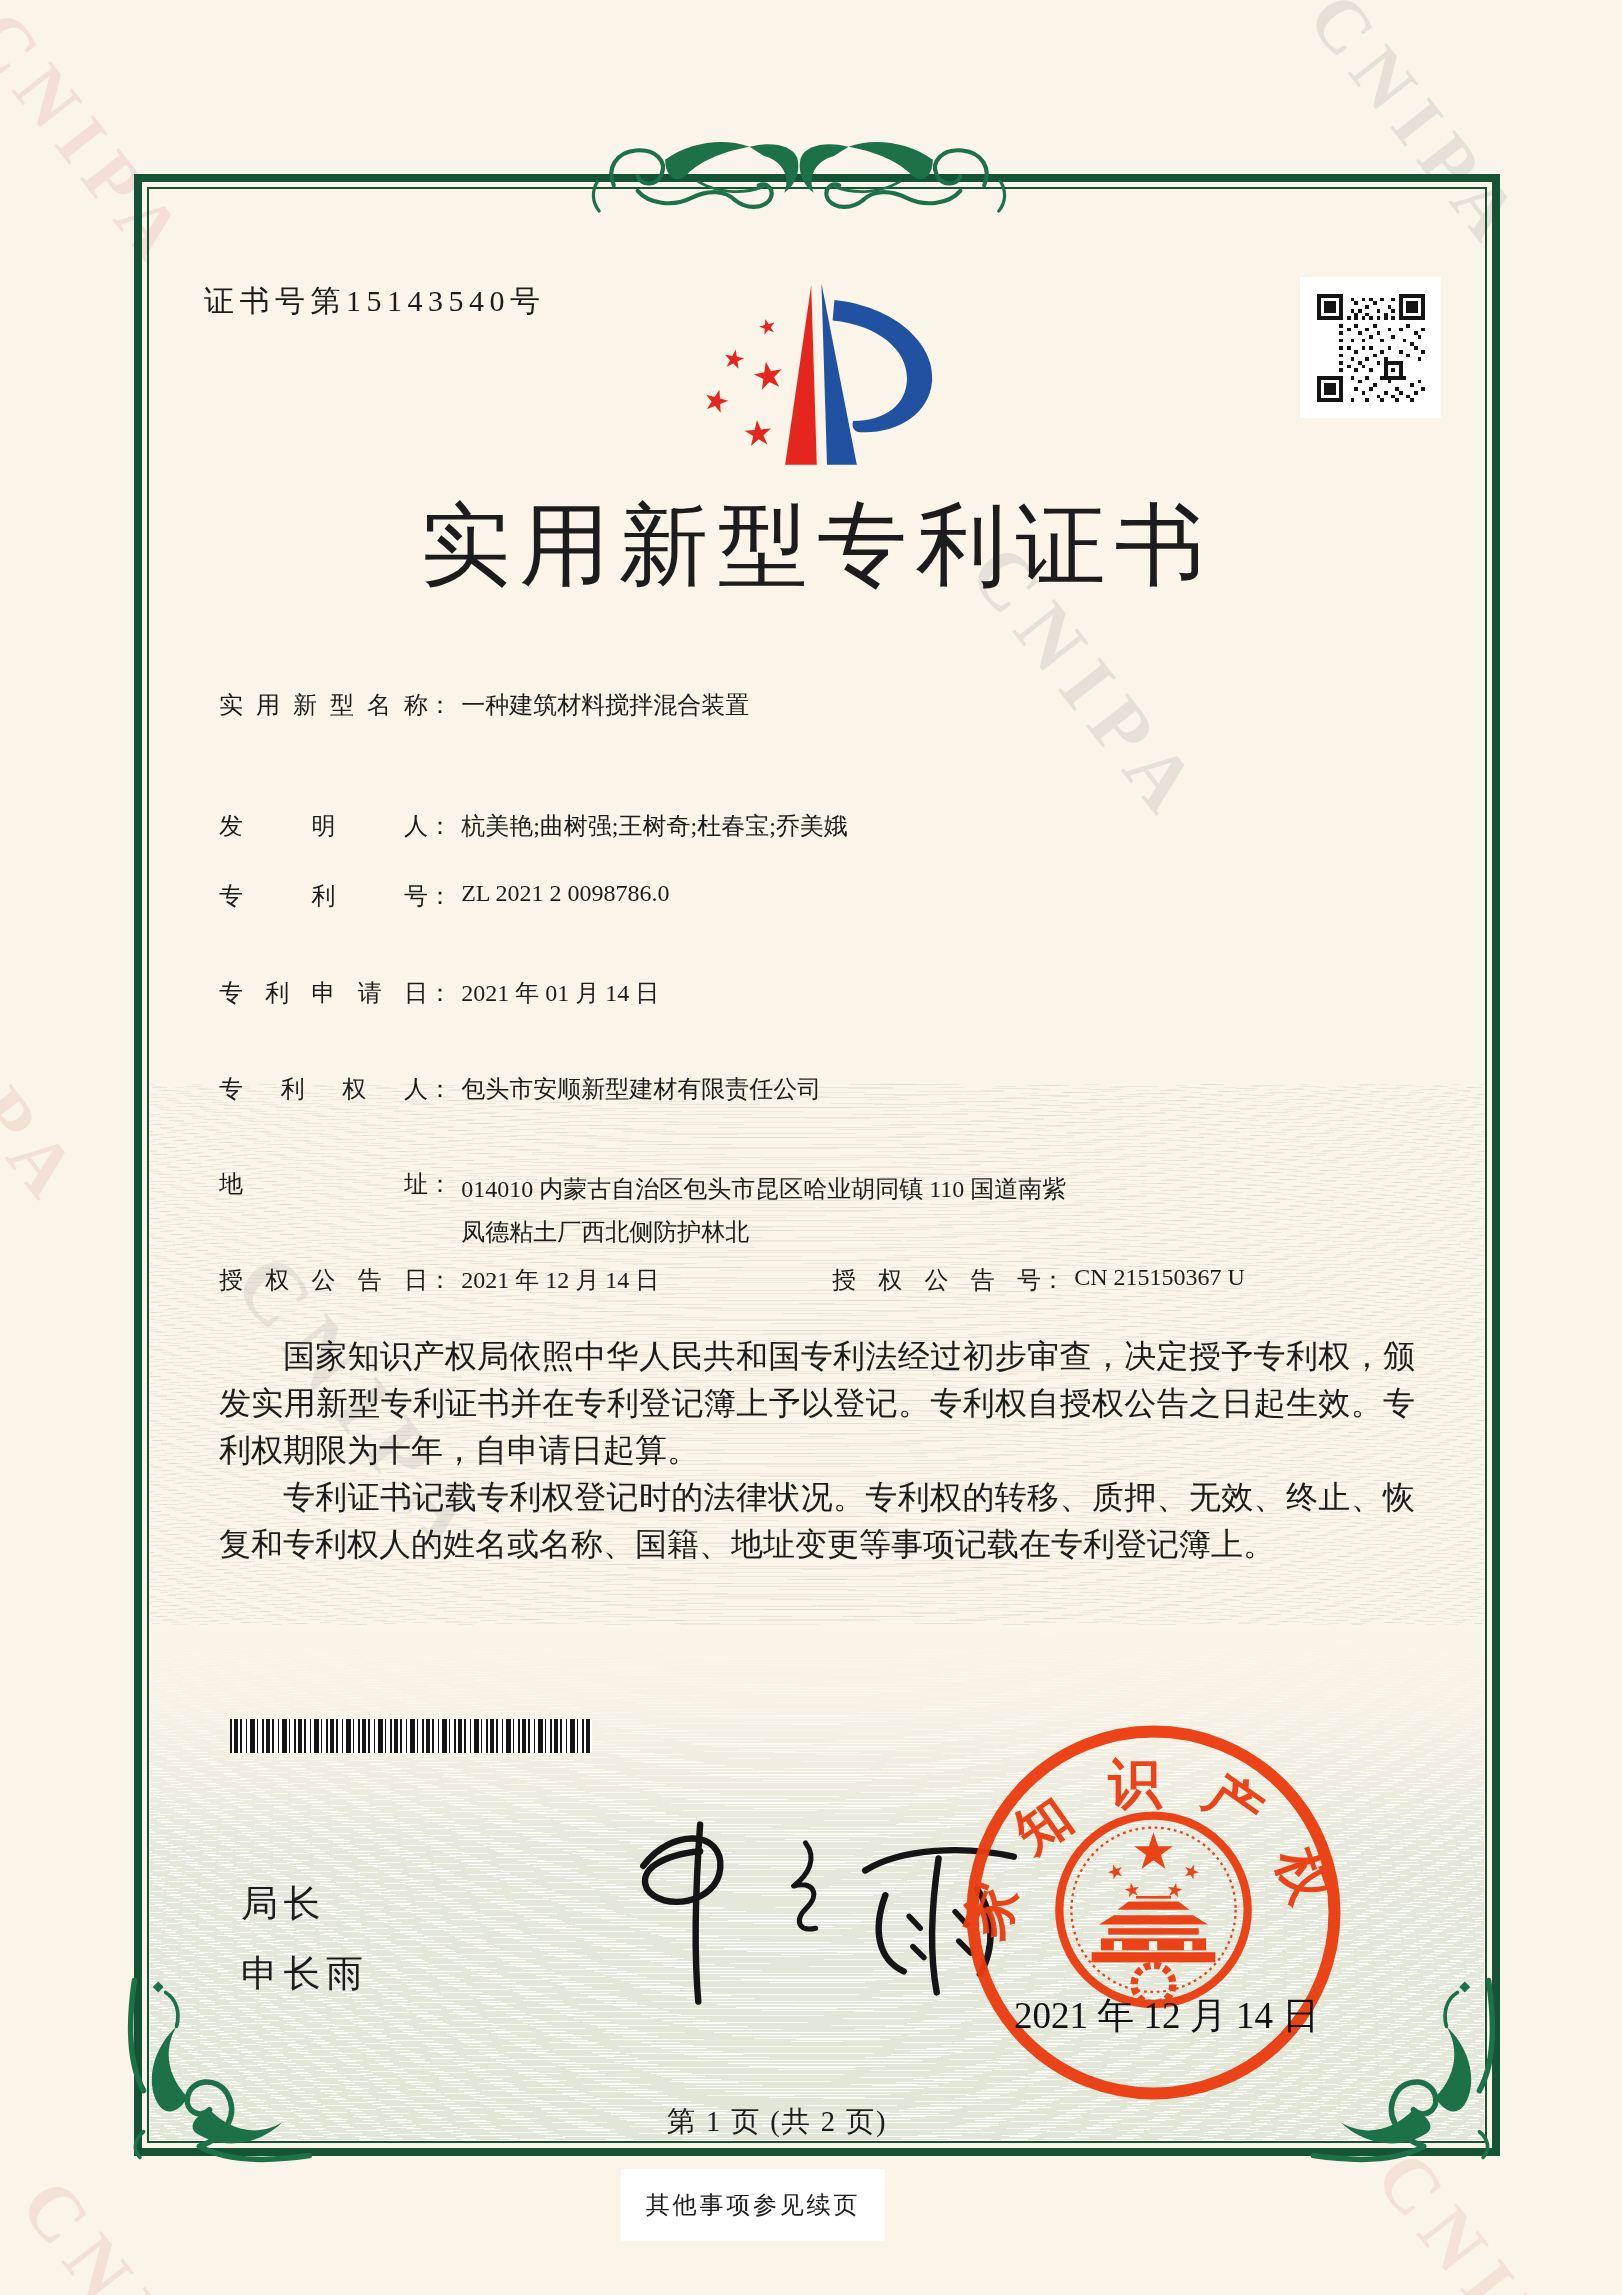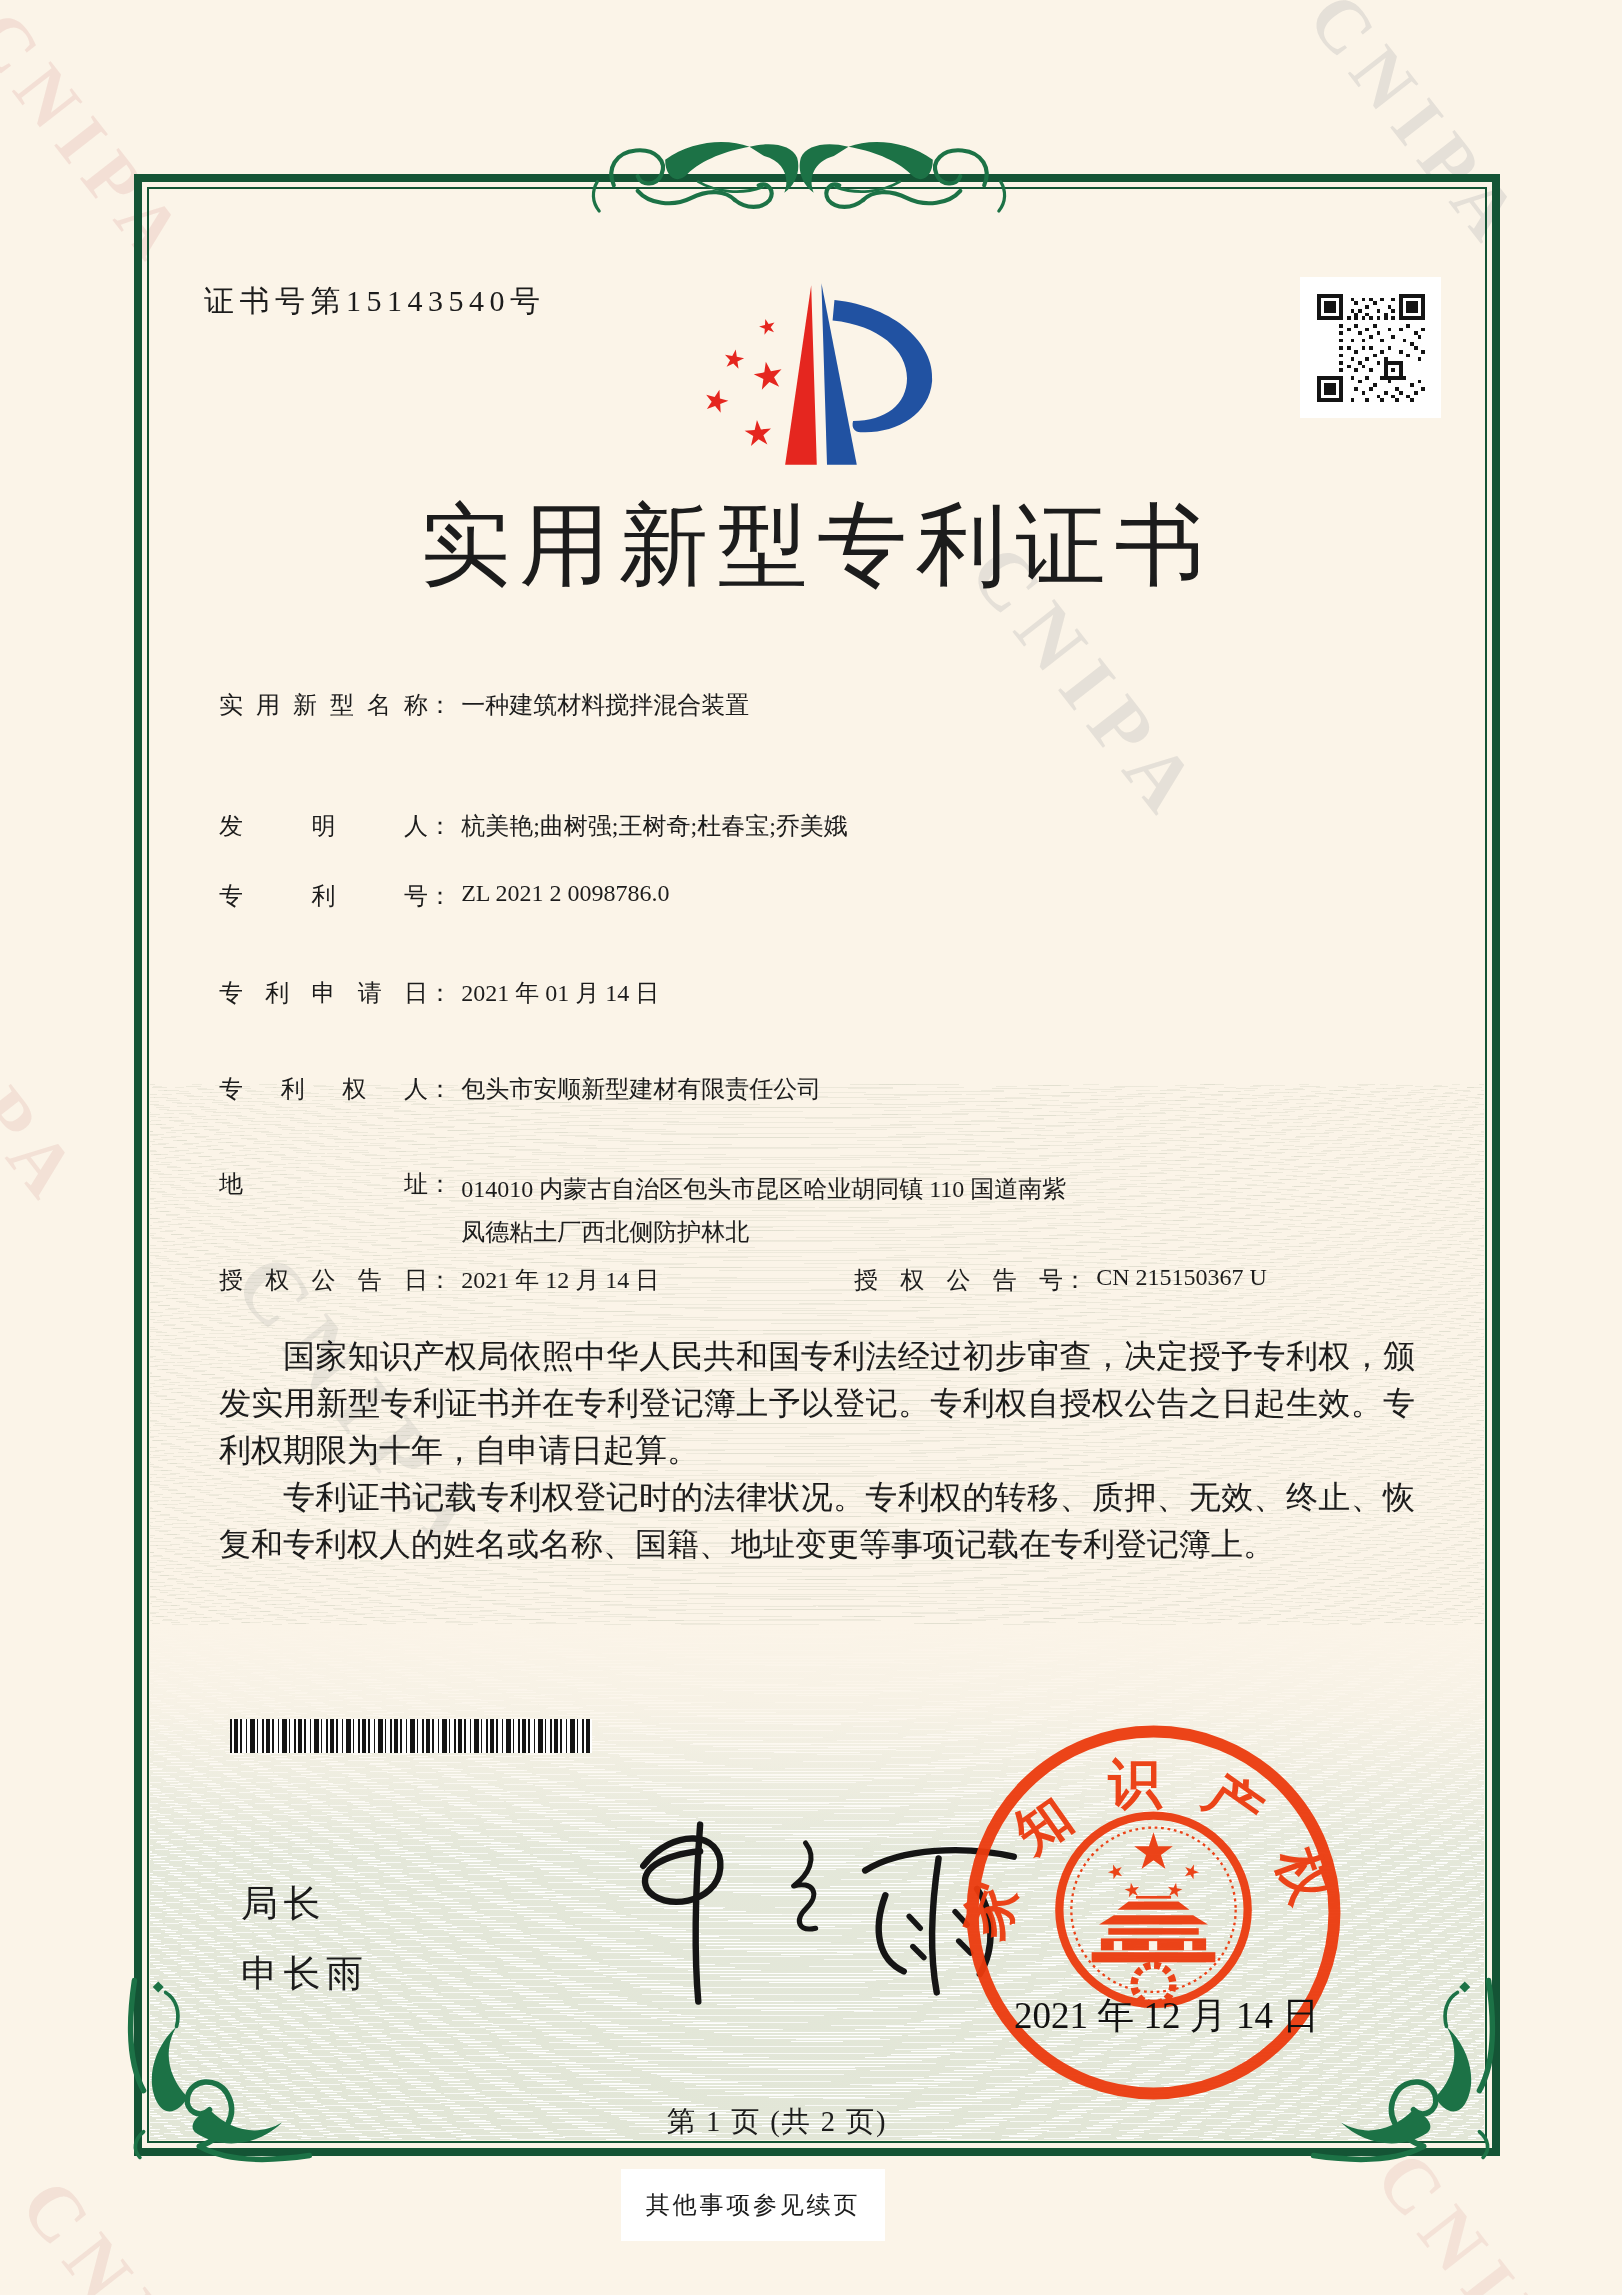--- a/index.html
+++ b/index.html
@@ -56,21 +56,21 @@
   }
   
   .field-row{position:absolute;left:219px;font-size:24px;z-index:5;white-space:nowrap;}
   .field-label{
     display:inline-block;width:209px;text-align:justify;text-align-last:justify;
     vertical-align:top;
   }
   .field-colon{display:inline-block;vertical-align:top;}
   .field-value{display:inline-block;margin-left:9.2px;vertical-align:top;}
   .addr-block{display:inline-block;margin-left:9.2px;vertical-align:top;line-height:43px;white-space:normal;width:960px;}
-  .pair2{position:absolute;left:635px;top:0;}
+  .pair2{position:absolute;left:613px;top:0;}
   
   .body-text{
     position:absolute;left:219px;top:1333px;width:1196px;z-index:5;
     font-size:32px;line-height:47px;text-align:justify;
   }
   .body-text p{margin:0;text-indent:64px;}
   
   .barcode{
     position:absolute;left:230px;top:1719px;width:362px;height:34px;z-index:5;
     background:repeating-linear-gradient(90deg,

